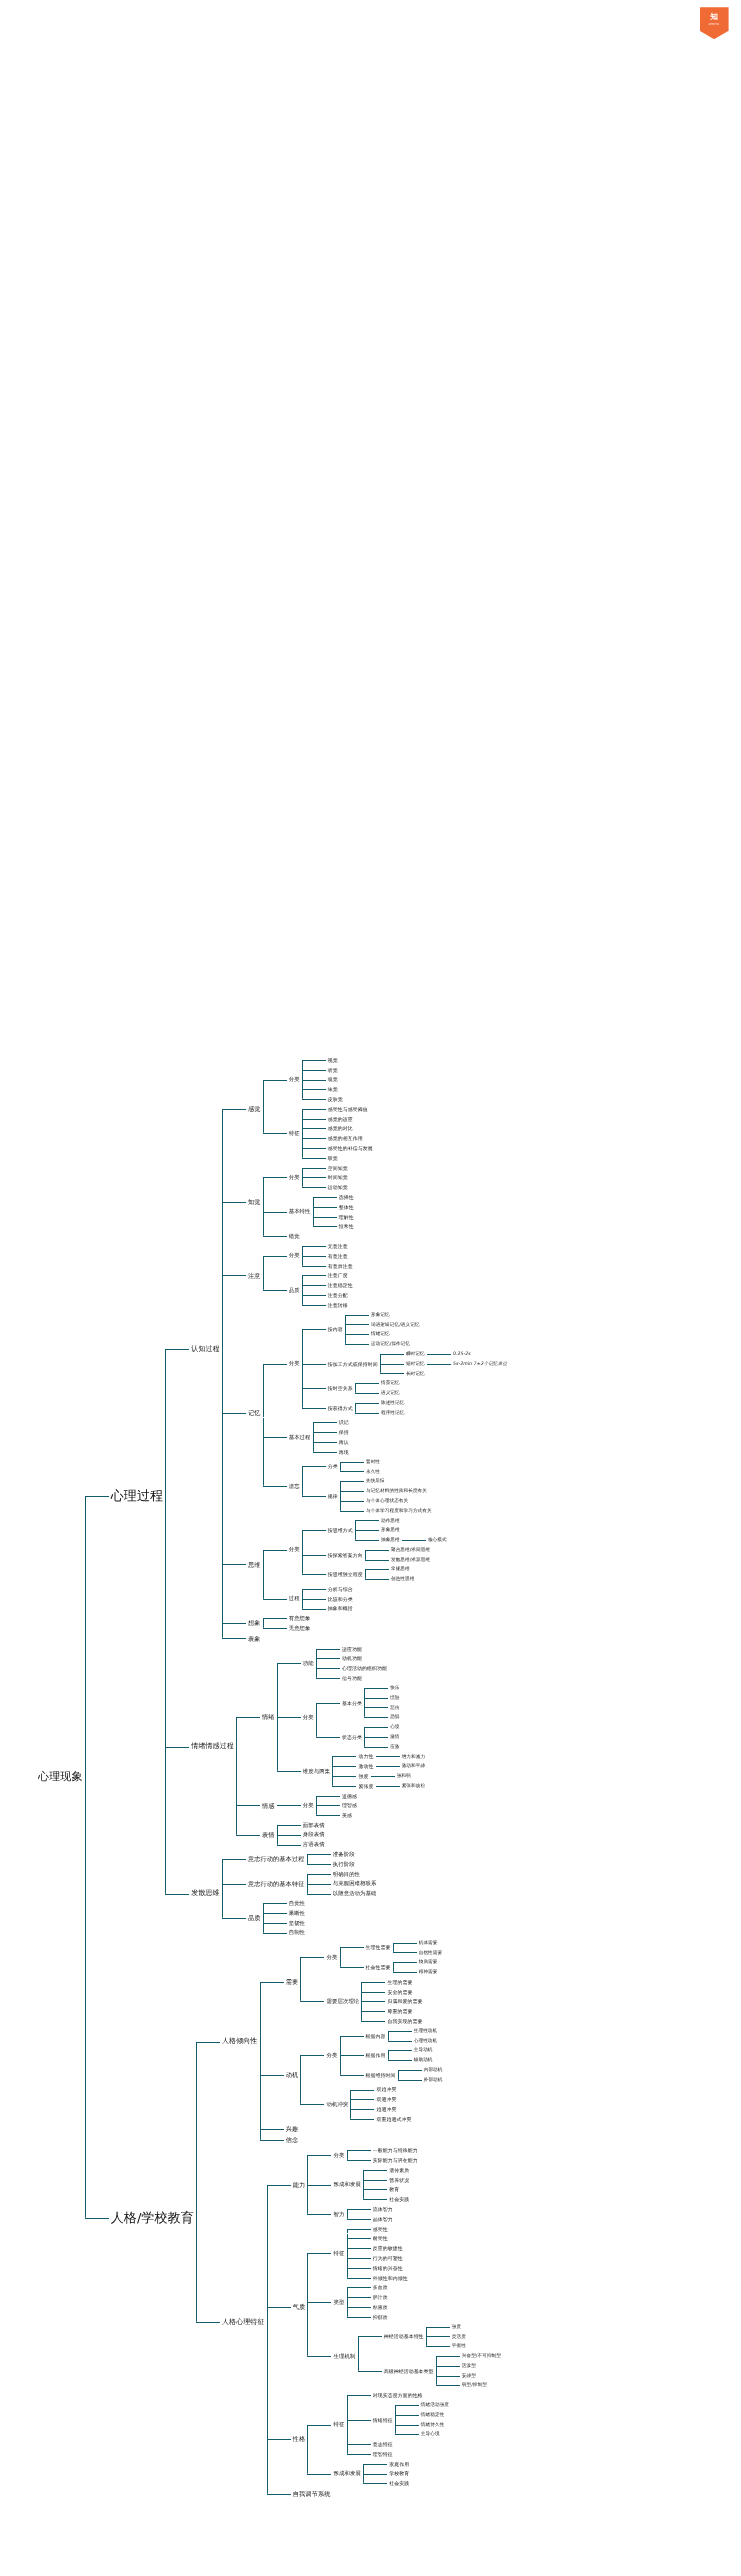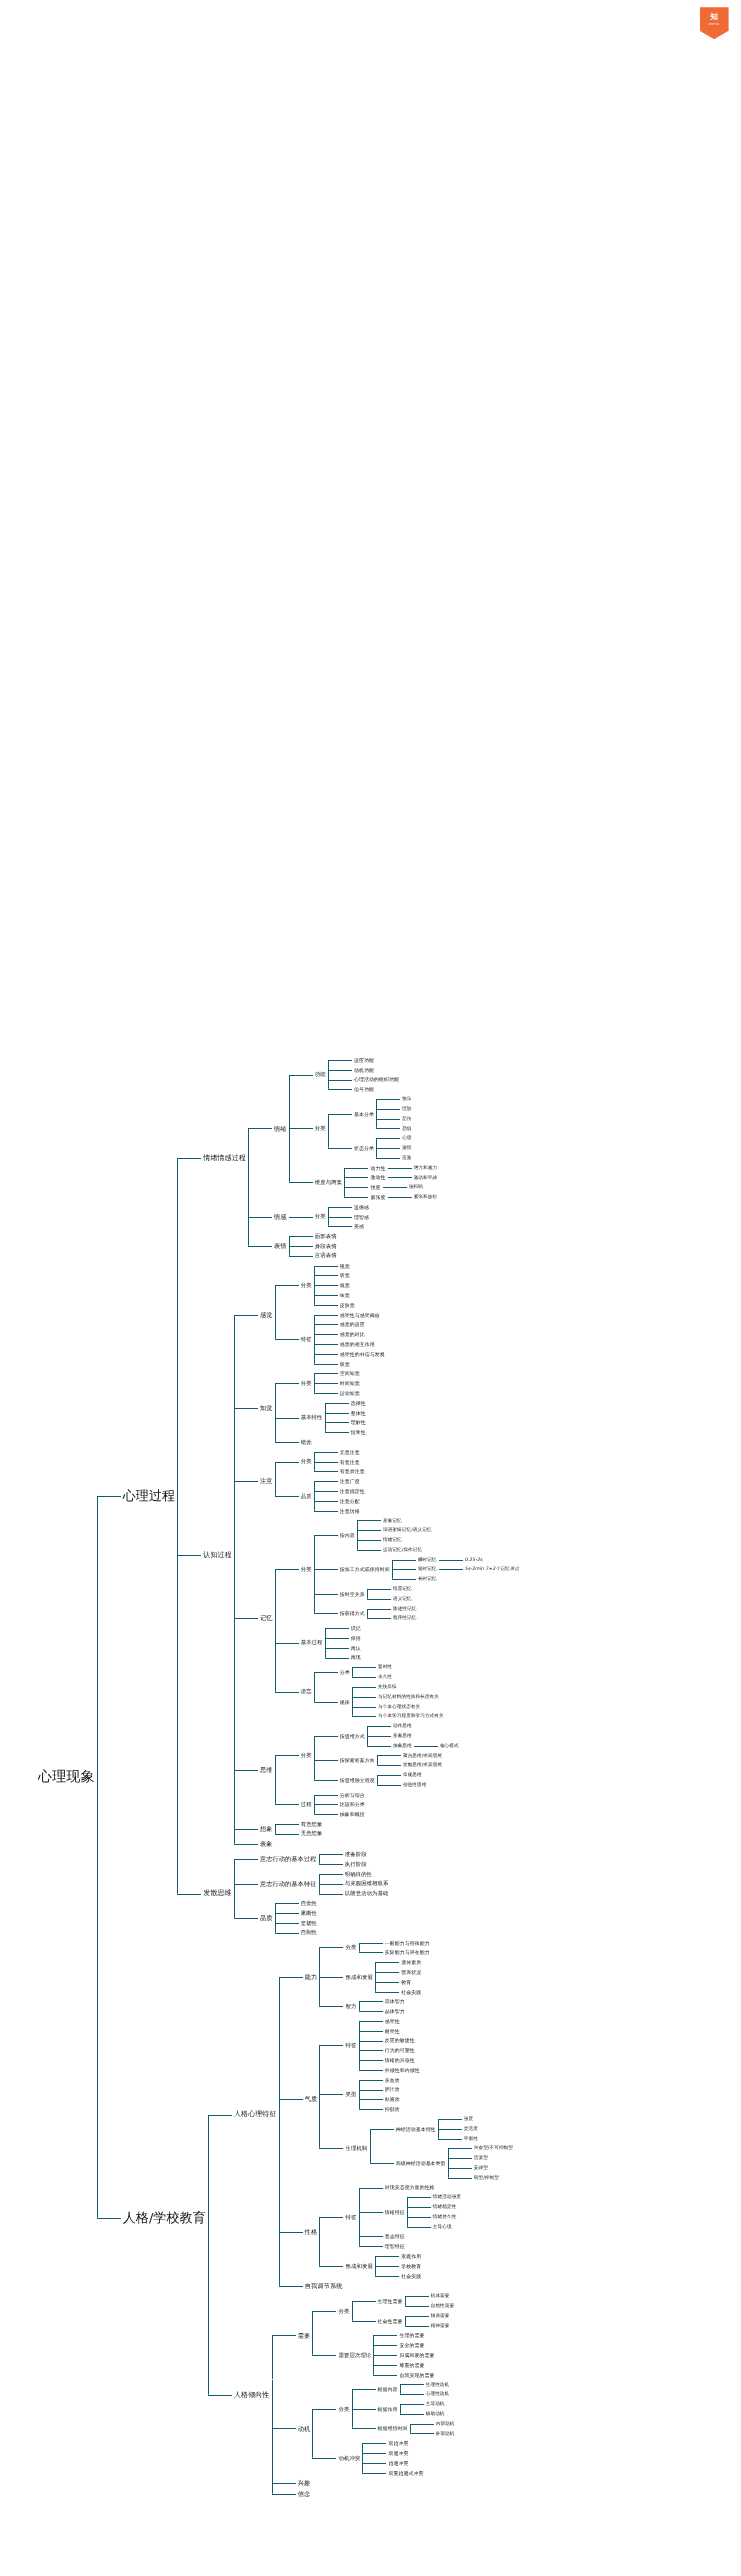--- a/index.html
+++ b/index.html
@@ -64,21 +64,21 @@
   ul.mm > li:last-child:not(:only-child)::before { border-top-left-radius:0; }
 
   .mm-node {
     white-space:nowrap;
     font-size:7px;
     line-height:1.25;
     padding:1.5px 2.1px;
     color:#111;
     letter-spacing:0.1px;
   }
-  .mm-node.lv0 { font-size:14px; font-weight:400; }
+  .mm-node.lv0 { font-size:11px; font-weight:400; }
   .mm-node.lv1 { font-size:13px; }
   .mm-node.lv2 { font-size:7px; }
   .mm-node.lv3 { font-size:6.2px; }
   .mm-node.lv4 { font-size:5.4px; }
   .mm-node.lv5 { font-size:4.9px; }
   .mm-node.lv6 { font-size:4.6px; }
 
   .mm-branch { display:flex; align-items:center; }
 
   
@@ -118,223 +118,20 @@
     <div class="mm-root">
       <div class="mm-branch">
         <span class="mm-node lv0">心理现象</span>
         <ul class="mm">
           <li>
             <div class="mm-branch">
               <span class="mm-node lv1">心理过程</span>
               <ul class="mm">
                 <li>
                   <div class="mm-branch">
-                    <span class="mm-node lv2">情绪情感过程</span>
-                    <ul class="mm">
-                      <li>
-                        <div class="mm-branch">
-                          <span class="mm-node lv3">情绪</span>
-                          <ul class="mm tight">
-                            <li>
-                              <div class="mm-branch">
-                                <span class="mm-node lv4">功能</span>
-                                <ul class="mm tight">
-                                  <li>
-                                    <div class="mm-branch">
-                                      <span class="mm-node lv5">适应功能</span>
-                                    </div>
-                                  </li>
-                                  <li>
-                                    <div class="mm-branch">
-                                      <span class="mm-node lv5">动机功能</span>
-                                    </div>
-                                  </li>
-                                  <li>
-                                    <div class="mm-branch">
-                                      <span class="mm-node lv5">心理活动的组织功能</span>
-                                    </div>
-                                  </li>
-                                  <li>
-                                    <div class="mm-branch">
-                                      <span class="mm-node lv5">信号功能</span>
-                                    </div>
-                                  </li>
-                                </ul>
-                              </div>
-                            </li>
-                            <li>
-                              <div class="mm-branch">
-                                <span class="mm-node lv4">分类</span>
-                                <ul class="mm tight">
-                                  <li>
-                                    <div class="mm-branch">
-                                      <span class="mm-node lv5">基本分类</span>
-                                      <ul class="mm tight">
-                                        <li>
-                                          <div class="mm-branch">
-                                            <span class="mm-node lv6">快乐</span>
-                                          </div>
-                                        </li>
-                                        <li>
-                                          <div class="mm-branch">
-                                            <span class="mm-node lv6">愤怒</span>
-                                          </div>
-                                        </li>
-                                        <li>
-                                          <div class="mm-branch">
-                                            <span class="mm-node lv6">悲伤</span>
-                                          </div>
-                                        </li>
-                                        <li>
-                                          <div class="mm-branch">
-                                            <span class="mm-node lv6">恐惧</span>
-                                          </div>
-                                        </li>
-                                      </ul>
-                                    </div>
-                                  </li>
-                                  <li>
-                                    <div class="mm-branch">
-                                      <span class="mm-node lv5">状态分类</span>
-                                      <ul class="mm tight">
-                                        <li>
-                                          <div class="mm-branch">
-                                            <span class="mm-node lv6">心境</span>
-                                          </div>
-                                        </li>
-                                        <li>
-                                          <div class="mm-branch">
-                                            <span class="mm-node lv6">激情</span>
-                                          </div>
-                                        </li>
-                                        <li>
-                                          <div class="mm-branch">
-                                            <span class="mm-node lv6">应激</span>
-                                          </div>
-                                        </li>
-                                      </ul>
-                                    </div>
-                                  </li>
-                                </ul>
-                              </div>
-                            </li>
-                            <li>
-                              <div class="mm-branch">
-                                <span class="mm-node lv4">维度与两集</span>
-                                <ul class="mm tight">
-                                  <li>
-                                    <div class="mm-branch">
-                                      <span class="mm-node lv5">动力性</span>
-                                      <ul class="mm tight">
-                                        <li>
-                                          <div class="mm-branch">
-                                            <span class="mm-node lv6">增力和减力</span>
-                                          </div>
-                                        </li>
-                                      </ul>
-                                    </div>
-                                  </li>
-                                  <li>
-                                    <div class="mm-branch">
-                                      <span class="mm-node lv5">激动性</span>
-                                      <ul class="mm tight">
-                                        <li>
-                                          <div class="mm-branch">
-                                            <span class="mm-node lv6">激动和平静</span>
-                                          </div>
-                                        </li>
-                                      </ul>
-                                    </div>
-                                  </li>
-                                  <li>
-                                    <div class="mm-branch">
-                                      <span class="mm-node lv5">强度</span>
-                                      <ul class="mm tight">
-                                        <li>
-                                          <div class="mm-branch">
-                                            <span class="mm-node lv6">强和弱</span>
-                                          </div>
-                                        </li>
-                                      </ul>
-                                    </div>
-                                  </li>
-                                  <li>
-                                    <div class="mm-branch">
-                                      <span class="mm-node lv5">紧张度</span>
-                                      <ul class="mm tight">
-                                        <li>
-                                          <div class="mm-branch">
-                                            <span class="mm-node lv6">紧张和放松</span>
-                                          </div>
-                                        </li>
-                                      </ul>
-                                    </div>
-                                  </li>
-                                </ul>
-                              </div>
-                            </li>
-                          </ul>
-                        </div>
-                      </li>
-                      <li>
-                        <div class="mm-branch">
-                          <span class="mm-node lv3">情感</span>
-                          <ul class="mm tight">
-                            <li>
-                              <div class="mm-branch">
-                                <span class="mm-node lv4">分类</span>
-                                <ul class="mm tight">
-                                  <li>
-                                    <div class="mm-branch">
-                                      <span class="mm-node lv5">道德感</span>
-                                    </div>
-                                  </li>
-                                  <li>
-                                    <div class="mm-branch">
-                                      <span class="mm-node lv5">理智感</span>
-                                    </div>
-                                  </li>
-                                  <li>
-                                    <div class="mm-branch">
-                                      <span class="mm-node lv5">美感</span>
-                                    </div>
-                                  </li>
-                                </ul>
-                              </div>
-                            </li>
-                          </ul>
-                        </div>
-                      </li>
-                      <li>
-                        <div class="mm-branch">
-                          <span class="mm-node lv3">表情</span>
-                          <ul class="mm tight">
-                            <li>
-                              <div class="mm-branch">
-                                <span class="mm-node lv4">面部表情</span>
-                              </div>
-                            </li>
-                            <li>
-                              <div class="mm-branch">
-                                <span class="mm-node lv4">身段表情</span>
-                              </div>
-                            </li>
-                            <li>
-                              <div class="mm-branch">
-                                <span class="mm-node lv4">言语表情</span>
-                              </div>
-                            </li>
-                          </ul>
-                        </div>
-                      </li>
-                    </ul>
-                  </div>
-                </li>
-                <li>
-                  <div class="mm-branch">
                     <span class="mm-node lv2">认知过程</span>
                     <ul class="mm">
                       <li>
                         <div class="mm-branch">
                           <span class="mm-node lv3">感觉</span>
                           <ul class="mm tight">
                             <li>
                               <div class="mm-branch">
                                 <span class="mm-node lv4">分类</span>
                                 <ul class="mm tight">
@@ -824,20 +621,223 @@
                               <div class="mm-branch">
                                 <span class="mm-node lv4">无意想象</span>
                               </div>
                             </li>
                           </ul>
                         </div>
                       </li>
                       <li>
                         <div class="mm-branch">
                           <span class="mm-node lv3">表象</span>
+                        </div>
+                      </li>
+                    </ul>
+                  </div>
+                </li>
+                <li>
+                  <div class="mm-branch">
+                    <span class="mm-node lv2">情绪情感过程</span>
+                    <ul class="mm">
+                      <li>
+                        <div class="mm-branch">
+                          <span class="mm-node lv3">情绪</span>
+                          <ul class="mm tight">
+                            <li>
+                              <div class="mm-branch">
+                                <span class="mm-node lv4">功能</span>
+                                <ul class="mm tight">
+                                  <li>
+                                    <div class="mm-branch">
+                                      <span class="mm-node lv5">适应功能</span>
+                                    </div>
+                                  </li>
+                                  <li>
+                                    <div class="mm-branch">
+                                      <span class="mm-node lv5">动机功能</span>
+                                    </div>
+                                  </li>
+                                  <li>
+                                    <div class="mm-branch">
+                                      <span class="mm-node lv5">心理活动的组织功能</span>
+                                    </div>
+                                  </li>
+                                  <li>
+                                    <div class="mm-branch">
+                                      <span class="mm-node lv5">信号功能</span>
+                                    </div>
+                                  </li>
+                                </ul>
+                              </div>
+                            </li>
+                            <li>
+                              <div class="mm-branch">
+                                <span class="mm-node lv4">分类</span>
+                                <ul class="mm tight">
+                                  <li>
+                                    <div class="mm-branch">
+                                      <span class="mm-node lv5">基本分类</span>
+                                      <ul class="mm tight">
+                                        <li>
+                                          <div class="mm-branch">
+                                            <span class="mm-node lv6">快乐</span>
+                                          </div>
+                                        </li>
+                                        <li>
+                                          <div class="mm-branch">
+                                            <span class="mm-node lv6">愤怒</span>
+                                          </div>
+                                        </li>
+                                        <li>
+                                          <div class="mm-branch">
+                                            <span class="mm-node lv6">悲伤</span>
+                                          </div>
+                                        </li>
+                                        <li>
+                                          <div class="mm-branch">
+                                            <span class="mm-node lv6">恐惧</span>
+                                          </div>
+                                        </li>
+                                      </ul>
+                                    </div>
+                                  </li>
+                                  <li>
+                                    <div class="mm-branch">
+                                      <span class="mm-node lv5">状态分类</span>
+                                      <ul class="mm tight">
+                                        <li>
+                                          <div class="mm-branch">
+                                            <span class="mm-node lv6">心境</span>
+                                          </div>
+                                        </li>
+                                        <li>
+                                          <div class="mm-branch">
+                                            <span class="mm-node lv6">激情</span>
+                                          </div>
+                                        </li>
+                                        <li>
+                                          <div class="mm-branch">
+                                            <span class="mm-node lv6">应激</span>
+                                          </div>
+                                        </li>
+                                      </ul>
+                                    </div>
+                                  </li>
+                                </ul>
+                              </div>
+                            </li>
+                            <li>
+                              <div class="mm-branch">
+                                <span class="mm-node lv4">维度与两集</span>
+                                <ul class="mm tight">
+                                  <li>
+                                    <div class="mm-branch">
+                                      <span class="mm-node lv5">动力性</span>
+                                      <ul class="mm tight">
+                                        <li>
+                                          <div class="mm-branch">
+                                            <span class="mm-node lv6">增力和减力</span>
+                                          </div>
+                                        </li>
+                                      </ul>
+                                    </div>
+                                  </li>
+                                  <li>
+                                    <div class="mm-branch">
+                                      <span class="mm-node lv5">激动性</span>
+                                      <ul class="mm tight">
+                                        <li>
+                                          <div class="mm-branch">
+                                            <span class="mm-node lv6">激动和平静</span>
+                                          </div>
+                                        </li>
+                                      </ul>
+                                    </div>
+                                  </li>
+                                  <li>
+                                    <div class="mm-branch">
+                                      <span class="mm-node lv5">强度</span>
+                                      <ul class="mm tight">
+                                        <li>
+                                          <div class="mm-branch">
+                                            <span class="mm-node lv6">强和弱</span>
+                                          </div>
+                                        </li>
+                                      </ul>
+                                    </div>
+                                  </li>
+                                  <li>
+                                    <div class="mm-branch">
+                                      <span class="mm-node lv5">紧张度</span>
+                                      <ul class="mm tight">
+                                        <li>
+                                          <div class="mm-branch">
+                                            <span class="mm-node lv6">紧张和放松</span>
+                                          </div>
+                                        </li>
+                                      </ul>
+                                    </div>
+                                  </li>
+                                </ul>
+                              </div>
+                            </li>
+                          </ul>
+                        </div>
+                      </li>
+                      <li>
+                        <div class="mm-branch">
+                          <span class="mm-node lv3">情感</span>
+                          <ul class="mm tight">
+                            <li>
+                              <div class="mm-branch">
+                                <span class="mm-node lv4">分类</span>
+                                <ul class="mm tight">
+                                  <li>
+                                    <div class="mm-branch">
+                                      <span class="mm-node lv5">道德感</span>
+                                    </div>
+                                  </li>
+                                  <li>
+                                    <div class="mm-branch">
+                                      <span class="mm-node lv5">理智感</span>
+                                    </div>
+                                  </li>
+                                  <li>
+                                    <div class="mm-branch">
+                                      <span class="mm-node lv5">美感</span>
+                                    </div>
+                                  </li>
+                                </ul>
+                              </div>
+                            </li>
+                          </ul>
+                        </div>
+                      </li>
+                      <li>
+                        <div class="mm-branch">
+                          <span class="mm-node lv3">表情</span>
+                          <ul class="mm tight">
+                            <li>
+                              <div class="mm-branch">
+                                <span class="mm-node lv4">面部表情</span>
+                              </div>
+                            </li>
+                            <li>
+                              <div class="mm-branch">
+                                <span class="mm-node lv4">身段表情</span>
+                              </div>
+                            </li>
+                            <li>
+                              <div class="mm-branch">
+                                <span class="mm-node lv4">言语表情</span>
+                              </div>
+                            </li>
+                          </ul>
                         </div>
                       </li>
                     </ul>
                   </div>
                 </li>
                 <li>
                   <div class="mm-branch">
                     <span class="mm-node lv2">发散思维</span>
                     <ul class="mm">
                       <li>
@@ -911,487 +911,487 @@
                 </li>
               </ul>
             </div>
           </li>
           <li>
             <div class="mm-branch">
               <span class="mm-node lv1">人格/学校教育</span>
               <ul class="mm">
                 <li>
                   <div class="mm-branch">
-                    <span class="mm-node lv2">人格心理特征</span>
+                    <span class="mm-node lv2">人格倾向性</span>
                     <ul class="mm">
                       <li>
                         <div class="mm-branch">
-                          <span class="mm-node lv3">能力</span>
+                          <span class="mm-node lv3">需要</span>
                           <ul class="mm tight">
                             <li>
                               <div class="mm-branch">
                                 <span class="mm-node lv4">分类</span>
                                 <ul class="mm tight">
                                   <li>
                                     <div class="mm-branch">
-                                      <span class="mm-node lv5">一般能力与特殊能力</span>
-                                    </div>
-                                  </li>
-                                  <li>
-                                    <div class="mm-branch">
-                                      <span class="mm-node lv5">实际能力与潜在能力</span>
-                                    </div>
-                                  </li>
-                                </ul>
-                              </div>
-                            </li>
-                            <li>
-                              <div class="mm-branch">
-                                <span class="mm-node lv4">形成和发展</span>
-                                <ul class="mm tight">
-                                  <li>
-                                    <div class="mm-branch">
-                                      <span class="mm-node lv5">遗传素质</span>
-                                    </div>
-                                  </li>
-                                  <li>
-                                    <div class="mm-branch">
-                                      <span class="mm-node lv5">营养状况</span>
-                                    </div>
-                                  </li>
-                                  <li>
-                                    <div class="mm-branch">
-                                      <span class="mm-node lv5">教育</span>
-                                    </div>
-                                  </li>
-                                  <li>
-                                    <div class="mm-branch">
-                                      <span class="mm-node lv5">社会实践</span>
-                                    </div>
-                                  </li>
-                                </ul>
-                              </div>
-                            </li>
-                            <li>
-                              <div class="mm-branch">
-                                <span class="mm-node lv4">智力</span>
-                                <ul class="mm tight">
-                                  <li>
-                                    <div class="mm-branch">
-                                      <span class="mm-node lv5">流体智力</span>
-                                    </div>
-                                  </li>
-                                  <li>
-                                    <div class="mm-branch">
-                                      <span class="mm-node lv5">晶体智力</span>
-                                    </div>
-                                  </li>
-                                </ul>
-                              </div>
-                            </li>
-                          </ul>
-                        </div>
-                      </li>
-                      <li>
-                        <div class="mm-branch">
-                          <span class="mm-node lv3">气质</span>
-                          <ul class="mm tight">
-                            <li>
-                              <div class="mm-branch">
-                                <span class="mm-node lv4">特征</span>
-                                <ul class="mm tight">
-                                  <li>
-                                    <div class="mm-branch">
-                                      <span class="mm-node lv5">感受性</span>
-                                    </div>
-                                  </li>
-                                  <li>
-                                    <div class="mm-branch">
-                                      <span class="mm-node lv5">耐受性</span>
-                                    </div>
-                                  </li>
-                                  <li>
-                                    <div class="mm-branch">
-                                      <span class="mm-node lv5">反应的敏捷性</span>
-                                    </div>
-                                  </li>
-                                  <li>
-                                    <div class="mm-branch">
-                                      <span class="mm-node lv5">行为的可塑性</span>
-                                    </div>
-                                  </li>
-                                  <li>
-                                    <div class="mm-branch">
-                                      <span class="mm-node lv5">情绪的兴奋性</span>
-                                    </div>
-                                  </li>
-                                  <li>
-                                    <div class="mm-branch">
-                                      <span class="mm-node lv5">外倾性和内倾性</span>
-                                    </div>
-                                  </li>
-                                </ul>
-                              </div>
-                            </li>
-                            <li>
-                              <div class="mm-branch">
-                                <span class="mm-node lv4">类型</span>
-                                <ul class="mm tight">
-                                  <li>
-                                    <div class="mm-branch">
-                                      <span class="mm-node lv5">多血质</span>
-                                    </div>
-                                  </li>
-                                  <li>
-                                    <div class="mm-branch">
-                                      <span class="mm-node lv5">胆汁质</span>
-                                    </div>
-                                  </li>
-                                  <li>
-                                    <div class="mm-branch">
-                                      <span class="mm-node lv5">粘液质</span>
-                                    </div>
-                                  </li>
-                                  <li>
-                                    <div class="mm-branch">
-                                      <span class="mm-node lv5">抑郁质</span>
-                                    </div>
-                                  </li>
-                                </ul>
-                              </div>
-                            </li>
-                            <li>
-                              <div class="mm-branch">
-                                <span class="mm-node lv4">生理机制</span>
-                                <ul class="mm tight">
-                                  <li>
-                                    <div class="mm-branch">
-                                      <span class="mm-node lv5">神经活动基本特性</span>
-                                      <ul class="mm tight">
-                                        <li>
-                                          <div class="mm-branch">
-                                            <span class="mm-node lv6">强度</span>
-                                          </div>
-                                        </li>
-                                        <li>
-                                          <div class="mm-branch">
-                                            <span class="mm-node lv6">灵活度</span>
-                                          </div>
-                                        </li>
-                                        <li>
-                                          <div class="mm-branch">
-                                            <span class="mm-node lv6">平衡性</span>
-                                          </div>
-                                        </li>
-                                      </ul>
-                                    </div>
-                                  </li>
-                                  <li>
-                                    <div class="mm-branch">
-                                      <span class="mm-node lv5">高级神经活动基本类型</span>
-                                      <ul class="mm tight">
-                                        <li>
-                                          <div class="mm-branch">
-                                            <span class="mm-node lv6">兴奋型/不可抑制型</span>
-                                          </div>
-                                        </li>
-                                        <li>
-                                          <div class="mm-branch">
-                                            <span class="mm-node lv6">活泼型</span>
-                                          </div>
-                                        </li>
-                                        <li>
-                                          <div class="mm-branch">
-                                            <span class="mm-node lv6">安静型</span>
-                                          </div>
-                                        </li>
-                                        <li>
-                                          <div class="mm-branch">
-                                            <span class="mm-node lv6">弱型/抑制型</span>
-                                          </div>
-                                        </li>
-                                      </ul>
-                                    </div>
-                                  </li>
-                                </ul>
-                              </div>
-                            </li>
-                          </ul>
-                        </div>
-                      </li>
-                      <li>
-                        <div class="mm-branch">
-                          <span class="mm-node lv3">性格</span>
-                          <ul class="mm tight">
-                            <li>
-                              <div class="mm-branch">
-                                <span class="mm-node lv4">特征</span>
-                                <ul class="mm tight">
-                                  <li>
-                                    <div class="mm-branch">
-                                      <span class="mm-node lv5">对现实态度方面的性格</span>
-                                    </div>
-                                  </li>
-                                  <li>
-                                    <div class="mm-branch">
-                                      <span class="mm-node lv5">情绪特征</span>
-                                      <ul class="mm tight">
-                                        <li>
-                                          <div class="mm-branch">
-                                            <span class="mm-node lv6">情绪活动强度</span>
-                                          </div>
-                                        </li>
-                                        <li>
-                                          <div class="mm-branch">
-                                            <span class="mm-node lv6">情绪稳定性</span>
-                                          </div>
-                                        </li>
-                                        <li>
-                                          <div class="mm-branch">
-                                            <span class="mm-node lv6">情绪持久性</span>
-                                          </div>
-                                        </li>
-                                        <li>
-                                          <div class="mm-branch">
-                                            <span class="mm-node lv6">主导心境</span>
-                                          </div>
-                                        </li>
-                                      </ul>
-                                    </div>
-                                  </li>
-                                  <li>
-                                    <div class="mm-branch">
-                                      <span class="mm-node lv5">意志特征</span>
-                                    </div>
-                                  </li>
-                                  <li>
-                                    <div class="mm-branch">
-                                      <span class="mm-node lv5">理智特征</span>
-                                    </div>
-                                  </li>
-                                </ul>
-                              </div>
-                            </li>
-                            <li>
-                              <div class="mm-branch">
-                                <span class="mm-node lv4">形成和发展</span>
-                                <ul class="mm tight">
-                                  <li>
-                                    <div class="mm-branch">
-                                      <span class="mm-node lv5">家庭作用</span>
-                                    </div>
-                                  </li>
-                                  <li>
-                                    <div class="mm-branch">
-                                      <span class="mm-node lv5">学校教育</span>
-                                    </div>
-                                  </li>
-                                  <li>
-                                    <div class="mm-branch">
-                                      <span class="mm-node lv5">社会实践</span>
-                                    </div>
-                                  </li>
-                                </ul>
-                              </div>
-                            </li>
-                          </ul>
-                        </div>
-                      </li>
-                      <li>
-                        <div class="mm-branch">
-                          <span class="mm-node lv3">自我调节系统</span>
+                                      <span class="mm-node lv5">生理性需要</span>
+                                      <ul class="mm tight">
+                                        <li>
+                                          <div class="mm-branch">
+                                            <span class="mm-node lv6">机体需要</span>
+                                          </div>
+                                        </li>
+                                        <li>
+                                          <div class="mm-branch">
+                                            <span class="mm-node lv6">自然性需要</span>
+                                          </div>
+                                        </li>
+                                      </ul>
+                                    </div>
+                                  </li>
+                                  <li>
+                                    <div class="mm-branch">
+                                      <span class="mm-node lv5">社会性需要</span>
+                                      <ul class="mm tight">
+                                        <li>
+                                          <div class="mm-branch">
+                                            <span class="mm-node lv6">物质需要</span>
+                                          </div>
+                                        </li>
+                                        <li>
+                                          <div class="mm-branch">
+                                            <span class="mm-node lv6">精神需要</span>
+                                          </div>
+                                        </li>
+                                      </ul>
+                                    </div>
+                                  </li>
+                                </ul>
+                              </div>
+                            </li>
+                            <li>
+                              <div class="mm-branch">
+                                <span class="mm-node lv4">需要层次理论</span>
+                                <ul class="mm tight">
+                                  <li>
+                                    <div class="mm-branch">
+                                      <span class="mm-node lv5">生理的需要</span>
+                                    </div>
+                                  </li>
+                                  <li>
+                                    <div class="mm-branch">
+                                      <span class="mm-node lv5">安全的需要</span>
+                                    </div>
+                                  </li>
+                                  <li>
+                                    <div class="mm-branch">
+                                      <span class="mm-node lv5">归属和爱的需要</span>
+                                    </div>
+                                  </li>
+                                  <li>
+                                    <div class="mm-branch">
+                                      <span class="mm-node lv5">尊重的需要</span>
+                                    </div>
+                                  </li>
+                                  <li>
+                                    <div class="mm-branch">
+                                      <span class="mm-node lv5">自我实现的需要</span>
+                                    </div>
+                                  </li>
+                                </ul>
+                              </div>
+                            </li>
+                          </ul>
+                        </div>
+                      </li>
+                      <li>
+                        <div class="mm-branch">
+                          <span class="mm-node lv3">动机</span>
+                          <ul class="mm tight">
+                            <li>
+                              <div class="mm-branch">
+                                <span class="mm-node lv4">分类</span>
+                                <ul class="mm tight">
+                                  <li>
+                                    <div class="mm-branch">
+                                      <span class="mm-node lv5">根据内容</span>
+                                      <ul class="mm tight">
+                                        <li>
+                                          <div class="mm-branch">
+                                            <span class="mm-node lv6">生理性动机</span>
+                                          </div>
+                                        </li>
+                                        <li>
+                                          <div class="mm-branch">
+                                            <span class="mm-node lv6">心理性动机</span>
+                                          </div>
+                                        </li>
+                                      </ul>
+                                    </div>
+                                  </li>
+                                  <li>
+                                    <div class="mm-branch">
+                                      <span class="mm-node lv5">根据作用</span>
+                                      <ul class="mm tight">
+                                        <li>
+                                          <div class="mm-branch">
+                                            <span class="mm-node lv6">主导动机</span>
+                                          </div>
+                                        </li>
+                                        <li>
+                                          <div class="mm-branch">
+                                            <span class="mm-node lv6">辅助动机</span>
+                                          </div>
+                                        </li>
+                                      </ul>
+                                    </div>
+                                  </li>
+                                  <li>
+                                    <div class="mm-branch">
+                                      <span class="mm-node lv5">根据维持时间</span>
+                                      <ul class="mm tight">
+                                        <li>
+                                          <div class="mm-branch">
+                                            <span class="mm-node lv6">内部动机</span>
+                                          </div>
+                                        </li>
+                                        <li>
+                                          <div class="mm-branch">
+                                            <span class="mm-node lv6">外部动机</span>
+                                          </div>
+                                        </li>
+                                      </ul>
+                                    </div>
+                                  </li>
+                                </ul>
+                              </div>
+                            </li>
+                            <li>
+                              <div class="mm-branch">
+                                <span class="mm-node lv4">动机冲突</span>
+                                <ul class="mm tight">
+                                  <li>
+                                    <div class="mm-branch">
+                                      <span class="mm-node lv5">双趋冲突</span>
+                                    </div>
+                                  </li>
+                                  <li>
+                                    <div class="mm-branch">
+                                      <span class="mm-node lv5">双避冲突</span>
+                                    </div>
+                                  </li>
+                                  <li>
+                                    <div class="mm-branch">
+                                      <span class="mm-node lv5">趋避冲突</span>
+                                    </div>
+                                  </li>
+                                  <li>
+                                    <div class="mm-branch">
+                                      <span class="mm-node lv5">双重趋避式冲突</span>
+                                    </div>
+                                  </li>
+                                </ul>
+                              </div>
+                            </li>
+                          </ul>
+                        </div>
+                      </li>
+                      <li>
+                        <div class="mm-branch">
+                          <span class="mm-node lv3">兴趣</span>
+                        </div>
+                      </li>
+                      <li>
+                        <div class="mm-branch">
+                          <span class="mm-node lv3">信念</span>
                         </div>
                       </li>
                     </ul>
                   </div>
                 </li>
                 <li>
                   <div class="mm-branch">
-                    <span class="mm-node lv2">人格倾向性</span>
+                    <span class="mm-node lv2">人格心理特征</span>
                     <ul class="mm">
                       <li>
                         <div class="mm-branch">
-                          <span class="mm-node lv3">需要</span>
+                          <span class="mm-node lv3">能力</span>
                           <ul class="mm tight">
                             <li>
                               <div class="mm-branch">
                                 <span class="mm-node lv4">分类</span>
                                 <ul class="mm tight">
                                   <li>
                                     <div class="mm-branch">
-                                      <span class="mm-node lv5">生理性需要</span>
-                                      <ul class="mm tight">
-                                        <li>
-                                          <div class="mm-branch">
-                                            <span class="mm-node lv6">机体需要</span>
-                                          </div>
-                                        </li>
-                                        <li>
-                                          <div class="mm-branch">
-                                            <span class="mm-node lv6">自然性需要</span>
-                                          </div>
-                                        </li>
-                                      </ul>
-                                    </div>
-                                  </li>
-                                  <li>
-                                    <div class="mm-branch">
-                                      <span class="mm-node lv5">社会性需要</span>
-                                      <ul class="mm tight">
-                                        <li>
-                                          <div class="mm-branch">
-                                            <span class="mm-node lv6">物质需要</span>
-                                          </div>
-                                        </li>
-                                        <li>
-                                          <div class="mm-branch">
-                                            <span class="mm-node lv6">精神需要</span>
-                                          </div>
-                                        </li>
-                                      </ul>
-                                    </div>
-                                  </li>
-                                </ul>
-                              </div>
-                            </li>
-                            <li>
-                              <div class="mm-branch">
-                                <span class="mm-node lv4">需要层次理论</span>
-                                <ul class="mm tight">
-                                  <li>
-                                    <div class="mm-branch">
-                                      <span class="mm-node lv5">生理的需要</span>
-                                    </div>
-                                  </li>
-                                  <li>
-                                    <div class="mm-branch">
-                                      <span class="mm-node lv5">安全的需要</span>
-                                    </div>
-                                  </li>
-                                  <li>
-                                    <div class="mm-branch">
-                                      <span class="mm-node lv5">归属和爱的需要</span>
-                                    </div>
-                                  </li>
-                                  <li>
-                                    <div class="mm-branch">
-                                      <span class="mm-node lv5">尊重的需要</span>
-                                    </div>
-                                  </li>
-                                  <li>
-                                    <div class="mm-branch">
-                                      <span class="mm-node lv5">自我实现的需要</span>
-                                    </div>
-                                  </li>
-                                </ul>
-                              </div>
-                            </li>
-                          </ul>
-                        </div>
-                      </li>
-                      <li>
-                        <div class="mm-branch">
-                          <span class="mm-node lv3">动机</span>
-                          <ul class="mm tight">
-                            <li>
-                              <div class="mm-branch">
-                                <span class="mm-node lv4">分类</span>
-                                <ul class="mm tight">
-                                  <li>
-                                    <div class="mm-branch">
-                                      <span class="mm-node lv5">根据内容</span>
-                                      <ul class="mm tight">
-                                        <li>
-                                          <div class="mm-branch">
-                                            <span class="mm-node lv6">生理性动机</span>
-                                          </div>
-                                        </li>
-                                        <li>
-                                          <div class="mm-branch">
-                                            <span class="mm-node lv6">心理性动机</span>
-                                          </div>
-                                        </li>
-                                      </ul>
-                                    </div>
-                                  </li>
-                                  <li>
-                                    <div class="mm-branch">
-                                      <span class="mm-node lv5">根据作用</span>
-                                      <ul class="mm tight">
-                                        <li>
-                                          <div class="mm-branch">
-                                            <span class="mm-node lv6">主导动机</span>
-                                          </div>
-                                        </li>
-                                        <li>
-                                          <div class="mm-branch">
-                                            <span class="mm-node lv6">辅助动机</span>
-                                          </div>
-                                        </li>
-                                      </ul>
-                                    </div>
-                                  </li>
-                                  <li>
-                                    <div class="mm-branch">
-                                      <span class="mm-node lv5">根据维持时间</span>
-                                      <ul class="mm tight">
-                                        <li>
-                                          <div class="mm-branch">
-                                            <span class="mm-node lv6">内部动机</span>
-                                          </div>
-                                        </li>
-                                        <li>
-                                          <div class="mm-branch">
-                                            <span class="mm-node lv6">外部动机</span>
-                                          </div>
-                                        </li>
-                                      </ul>
-                                    </div>
-                                  </li>
-                                </ul>
-                              </div>
-                            </li>
-                            <li>
-                              <div class="mm-branch">
-                                <span class="mm-node lv4">动机冲突</span>
-                                <ul class="mm tight">
-                                  <li>
-                                    <div class="mm-branch">
-                                      <span class="mm-node lv5">双趋冲突</span>
-                                    </div>
-                                  </li>
-                                  <li>
-                                    <div class="mm-branch">
-                                      <span class="mm-node lv5">双避冲突</span>
-                                    </div>
-                                  </li>
-                                  <li>
-                                    <div class="mm-branch">
-                                      <span class="mm-node lv5">趋避冲突</span>
-                                    </div>
-                                  </li>
-                                  <li>
-                                    <div class="mm-branch">
-                                      <span class="mm-node lv5">双重趋避式冲突</span>
-                                    </div>
-                                  </li>
-                                </ul>
-                              </div>
-                            </li>
-                          </ul>
-                        </div>
-                      </li>
-                      <li>
-                        <div class="mm-branch">
-                          <span class="mm-node lv3">兴趣</span>
-                        </div>
-                      </li>
-                      <li>
-                        <div class="mm-branch">
-                          <span class="mm-node lv3">信念</span>
+                                      <span class="mm-node lv5">一般能力与特殊能力</span>
+                                    </div>
+                                  </li>
+                                  <li>
+                                    <div class="mm-branch">
+                                      <span class="mm-node lv5">实际能力与潜在能力</span>
+                                    </div>
+                                  </li>
+                                </ul>
+                              </div>
+                            </li>
+                            <li>
+                              <div class="mm-branch">
+                                <span class="mm-node lv4">形成和发展</span>
+                                <ul class="mm tight">
+                                  <li>
+                                    <div class="mm-branch">
+                                      <span class="mm-node lv5">遗传素质</span>
+                                    </div>
+                                  </li>
+                                  <li>
+                                    <div class="mm-branch">
+                                      <span class="mm-node lv5">营养状况</span>
+                                    </div>
+                                  </li>
+                                  <li>
+                                    <div class="mm-branch">
+                                      <span class="mm-node lv5">教育</span>
+                                    </div>
+                                  </li>
+                                  <li>
+                                    <div class="mm-branch">
+                                      <span class="mm-node lv5">社会实践</span>
+                                    </div>
+                                  </li>
+                                </ul>
+                              </div>
+                            </li>
+                            <li>
+                              <div class="mm-branch">
+                                <span class="mm-node lv4">智力</span>
+                                <ul class="mm tight">
+                                  <li>
+                                    <div class="mm-branch">
+                                      <span class="mm-node lv5">流体智力</span>
+                                    </div>
+                                  </li>
+                                  <li>
+                                    <div class="mm-branch">
+                                      <span class="mm-node lv5">晶体智力</span>
+                                    </div>
+                                  </li>
+                                </ul>
+                              </div>
+                            </li>
+                          </ul>
+                        </div>
+                      </li>
+                      <li>
+                        <div class="mm-branch">
+                          <span class="mm-node lv3">气质</span>
+                          <ul class="mm tight">
+                            <li>
+                              <div class="mm-branch">
+                                <span class="mm-node lv4">特征</span>
+                                <ul class="mm tight">
+                                  <li>
+                                    <div class="mm-branch">
+                                      <span class="mm-node lv5">感受性</span>
+                                    </div>
+                                  </li>
+                                  <li>
+                                    <div class="mm-branch">
+                                      <span class="mm-node lv5">耐受性</span>
+                                    </div>
+                                  </li>
+                                  <li>
+                                    <div class="mm-branch">
+                                      <span class="mm-node lv5">反应的敏捷性</span>
+                                    </div>
+                                  </li>
+                                  <li>
+                                    <div class="mm-branch">
+                                      <span class="mm-node lv5">行为的可塑性</span>
+                                    </div>
+                                  </li>
+                                  <li>
+                                    <div class="mm-branch">
+                                      <span class="mm-node lv5">情绪的兴奋性</span>
+                                    </div>
+                                  </li>
+                                  <li>
+                                    <div class="mm-branch">
+                                      <span class="mm-node lv5">外倾性和内倾性</span>
+                                    </div>
+                                  </li>
+                                </ul>
+                              </div>
+                            </li>
+                            <li>
+                              <div class="mm-branch">
+                                <span class="mm-node lv4">类型</span>
+                                <ul class="mm tight">
+                                  <li>
+                                    <div class="mm-branch">
+                                      <span class="mm-node lv5">多血质</span>
+                                    </div>
+                                  </li>
+                                  <li>
+                                    <div class="mm-branch">
+                                      <span class="mm-node lv5">胆汁质</span>
+                                    </div>
+                                  </li>
+                                  <li>
+                                    <div class="mm-branch">
+                                      <span class="mm-node lv5">粘液质</span>
+                                    </div>
+                                  </li>
+                                  <li>
+                                    <div class="mm-branch">
+                                      <span class="mm-node lv5">抑郁质</span>
+                                    </div>
+                                  </li>
+                                </ul>
+                              </div>
+                            </li>
+                            <li>
+                              <div class="mm-branch">
+                                <span class="mm-node lv4">生理机制</span>
+                                <ul class="mm tight">
+                                  <li>
+                                    <div class="mm-branch">
+                                      <span class="mm-node lv5">神经活动基本特性</span>
+                                      <ul class="mm tight">
+                                        <li>
+                                          <div class="mm-branch">
+                                            <span class="mm-node lv6">强度</span>
+                                          </div>
+                                        </li>
+                                        <li>
+                                          <div class="mm-branch">
+                                            <span class="mm-node lv6">灵活度</span>
+                                          </div>
+                                        </li>
+                                        <li>
+                                          <div class="mm-branch">
+                                            <span class="mm-node lv6">平衡性</span>
+                                          </div>
+                                        </li>
+                                      </ul>
+                                    </div>
+                                  </li>
+                                  <li>
+                                    <div class="mm-branch">
+                                      <span class="mm-node lv5">高级神经活动基本类型</span>
+                                      <ul class="mm tight">
+                                        <li>
+                                          <div class="mm-branch">
+                                            <span class="mm-node lv6">兴奋型/不可抑制型</span>
+                                          </div>
+                                        </li>
+                                        <li>
+                                          <div class="mm-branch">
+                                            <span class="mm-node lv6">活泼型</span>
+                                          </div>
+                                        </li>
+                                        <li>
+                                          <div class="mm-branch">
+                                            <span class="mm-node lv6">安静型</span>
+                                          </div>
+                                        </li>
+                                        <li>
+                                          <div class="mm-branch">
+                                            <span class="mm-node lv6">弱型/抑制型</span>
+                                          </div>
+                                        </li>
+                                      </ul>
+                                    </div>
+                                  </li>
+                                </ul>
+                              </div>
+                            </li>
+                          </ul>
+                        </div>
+                      </li>
+                      <li>
+                        <div class="mm-branch">
+                          <span class="mm-node lv3">性格</span>
+                          <ul class="mm tight">
+                            <li>
+                              <div class="mm-branch">
+                                <span class="mm-node lv4">特征</span>
+                                <ul class="mm tight">
+                                  <li>
+                                    <div class="mm-branch">
+                                      <span class="mm-node lv5">对现实态度方面的性格</span>
+                                    </div>
+                                  </li>
+                                  <li>
+                                    <div class="mm-branch">
+                                      <span class="mm-node lv5">情绪特征</span>
+                                      <ul class="mm tight">
+                                        <li>
+                                          <div class="mm-branch">
+                                            <span class="mm-node lv6">情绪活动强度</span>
+                                          </div>
+                                        </li>
+                                        <li>
+                                          <div class="mm-branch">
+                                            <span class="mm-node lv6">情绪稳定性</span>
+                                          </div>
+                                        </li>
+                                        <li>
+                                          <div class="mm-branch">
+                                            <span class="mm-node lv6">情绪持久性</span>
+                                          </div>
+                                        </li>
+                                        <li>
+                                          <div class="mm-branch">
+                                            <span class="mm-node lv6">主导心境</span>
+                                          </div>
+                                        </li>
+                                      </ul>
+                                    </div>
+                                  </li>
+                                  <li>
+                                    <div class="mm-branch">
+                                      <span class="mm-node lv5">意志特征</span>
+                                    </div>
+                                  </li>
+                                  <li>
+                                    <div class="mm-branch">
+                                      <span class="mm-node lv5">理智特征</span>
+                                    </div>
+                                  </li>
+                                </ul>
+                              </div>
+                            </li>
+                            <li>
+                              <div class="mm-branch">
+                                <span class="mm-node lv4">形成和发展</span>
+                                <ul class="mm tight">
+                                  <li>
+                                    <div class="mm-branch">
+                                      <span class="mm-node lv5">家庭作用</span>
+                                    </div>
+                                  </li>
+                                  <li>
+                                    <div class="mm-branch">
+                                      <span class="mm-node lv5">学校教育</span>
+                                    </div>
+                                  </li>
+                                  <li>
+                                    <div class="mm-branch">
+                                      <span class="mm-node lv5">社会实践</span>
+                                    </div>
+                                  </li>
+                                </ul>
+                              </div>
+                            </li>
+                          </ul>
+                        </div>
+                      </li>
+                      <li>
+                        <div class="mm-branch">
+                          <span class="mm-node lv3">自我调节系统</span>
                         </div>
                       </li>
                     </ul>
                   </div>
                 </li>
               </ul>
             </div>
           </li>
         </ul>
       </div>

